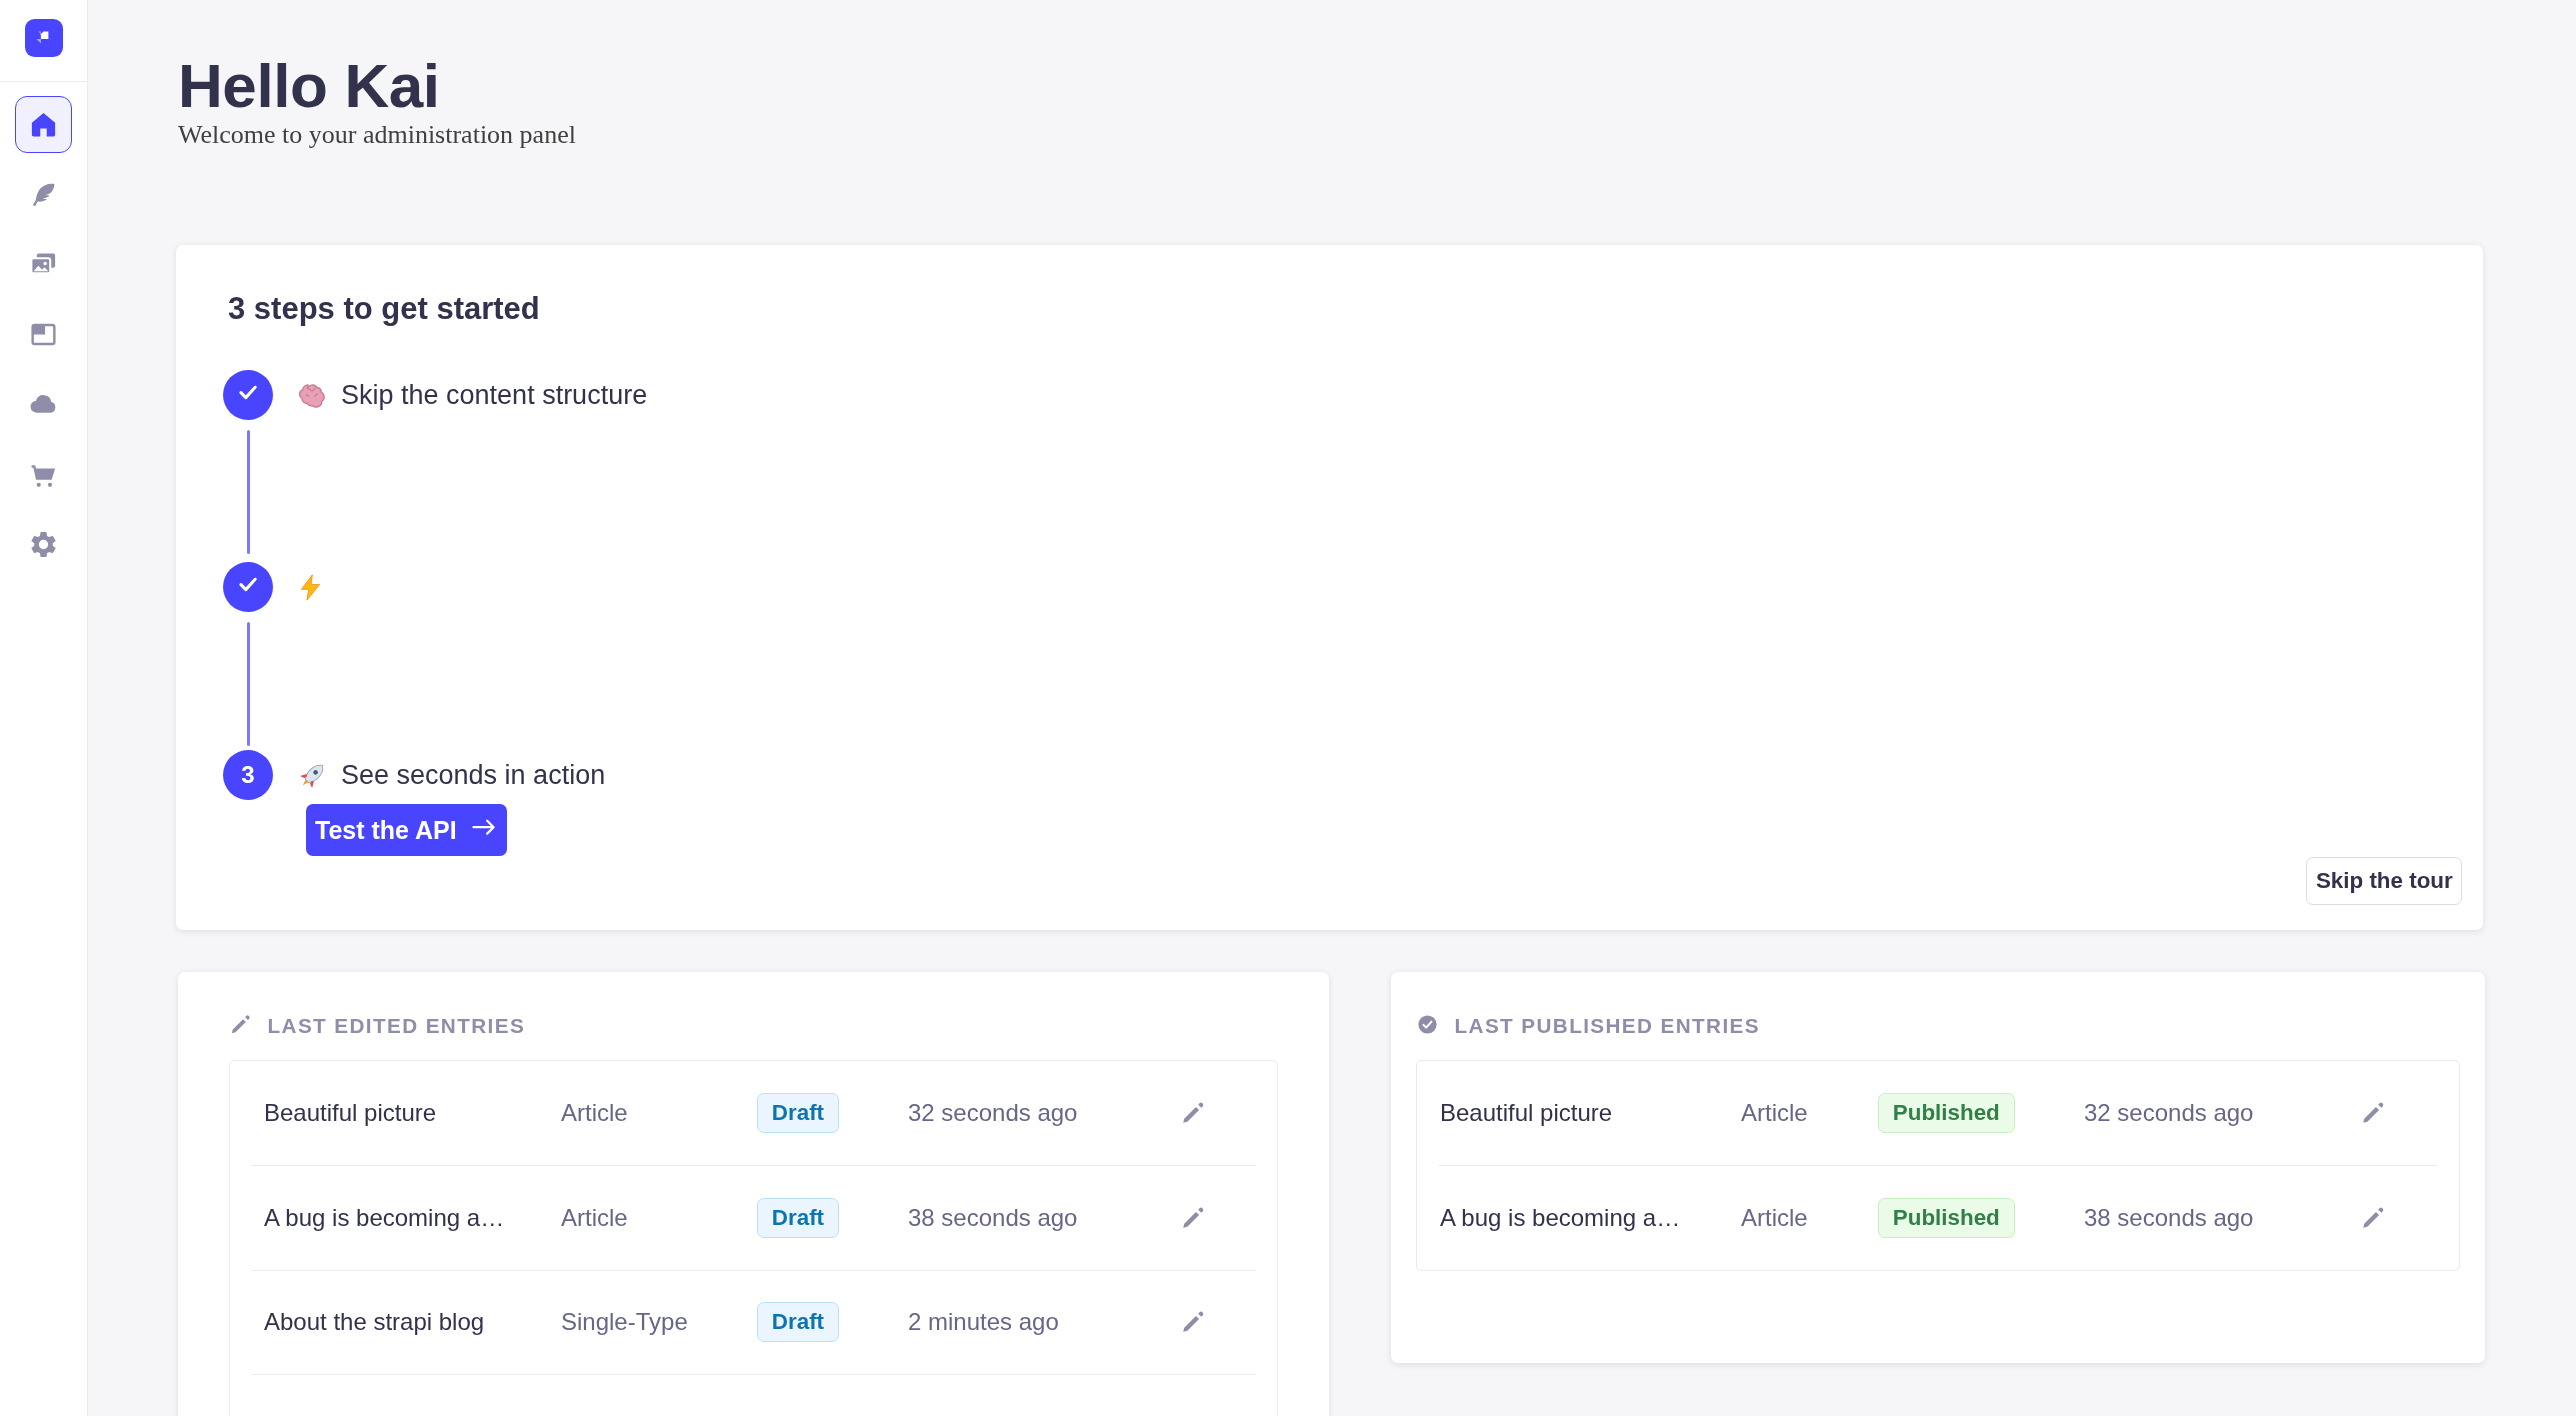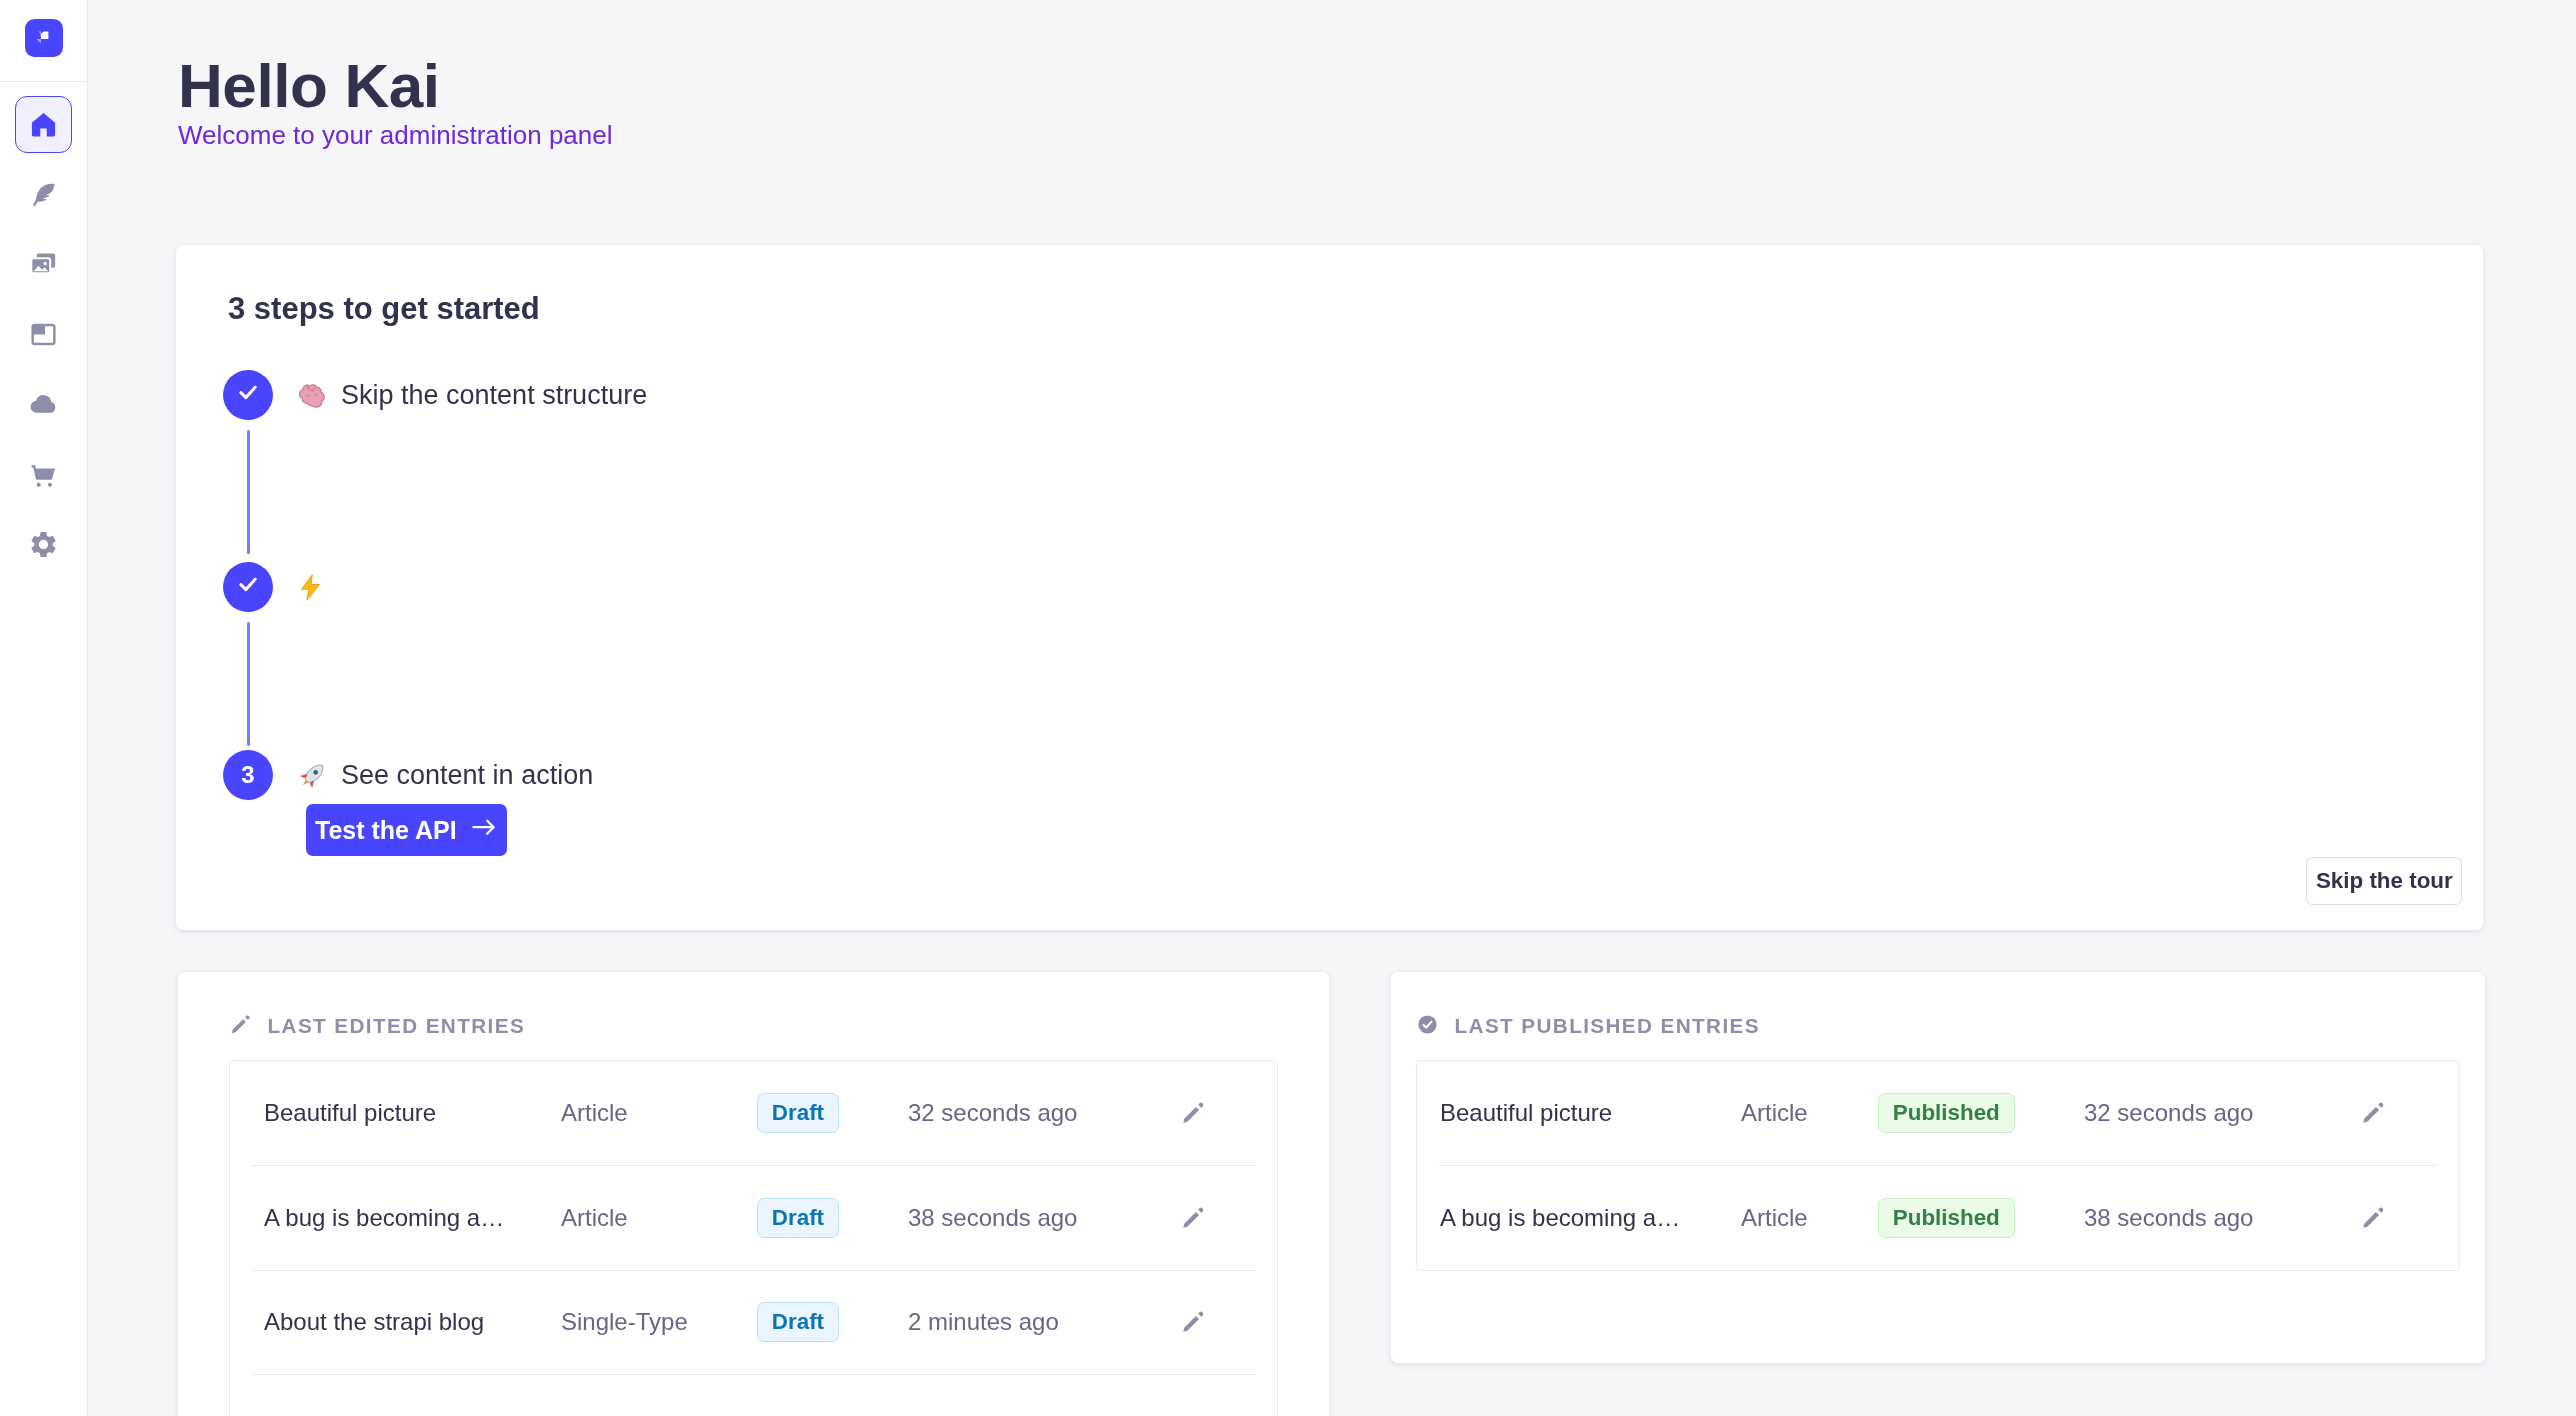--- a/index.html
+++ b/index.html
@@ -19,21 +19,21 @@
   .nav-btn { width:57px; height:57px; border:none; background:transparent; border-radius:12px;
              display:flex; align-items:center; justify-content:center; color:#8e8ea9;
              cursor:pointer; margin-bottom:13px; }
   .nav-btn.active { background:#f0f0ff; border:1.7px solid #4945ff; color:#4945ff; }
   .nav-btn svg { display:block; }
 
   
   .main { position:absolute; left:88px; top:0; width:2488px; height:1417px; }
   .page-title { position:absolute; left:90px; top:50px; font-size:62px; font-weight:700;
                 color:#32324d; letter-spacing:-0.4px; }
-  .page-subtitle { position:absolute; left:90px; top:120px; font-size:26px; color:#6d28d9; }
+  .page-subtitle { position:absolute; left:90px; top:120px; font-size:26px; color:#404040;font-family:Liberation Serif, serif; }
 
   .card { background:#ffffff; border-radius:6.9px; box-shadow:0 1.7px 6.9px rgba(33,33,52,0.1); }
 
   
   .tour-card { position:absolute; left:88px; top:217px; width:2307px; height:685px;margin-top:28px; }
   .tour-title { position:absolute; left:52px; top:46px; font-size:31px; font-weight:700; color:#32324d; }
   .step-circle { position:absolute; left:47px; width:50px; height:50px; border-radius:50%;
                  background:#4945ff; display:flex; align-items:center; justify-content:center;
                  color:#ffffff; font-size:24px; font-weight:600; }
   .sc1 { top:125px; } .sc2 { top:317px; } .sc3 { top:505px; }
@@ -191,21 +191,21 @@
         <span class="emoji" aria-label="🚀">
           <svg width="33" height="33" viewBox="0 0 24 24">
             <g transform="rotate(45 12 12)">
               <path d="M12 1.6c2.7 1.9 4.1 5 4.1 8.5 0 3-1 5.8-2.5 7.6h-3.2C8.9 15.9 7.9 13.1 7.9 10.1c0-3.5 1.4-6.6 4.1-8.5z" fill="#dfe5ec" stroke="#9aa7b8" stroke-width=".7"></path>
               <circle cx="12" cy="8.8" r="1.7" fill="#3d5a80"></circle>
               <path d="M8.3 14.2 5.8 18.6l3.2-1.1.6-2.3zM15.7 14.2l2.5 4.4-3.2-1.1-.6-2.3z" fill="#e5484d"></path>
               <path d="M10.7 17.7h2.6L12 22z" fill="#f79c1d"></path>
             </g>
           </svg>
         </span>
-        <span>See content in action</span>
+        <span>See seconds in action</span>
       </div>
 
       <button class="cta">
         <span>Test the API</span>
         <span>
           <svg width="27.5" height="22.4" viewBox="0 0 32 26">
               <path d="M4 13h23M20 5.5 27.5 13 20 20.5" fill="none" stroke="#ffffff" stroke-width="2.6" stroke-linecap="round" stroke-linejoin="round"></path>
             </svg>
         </span>
       </button>

